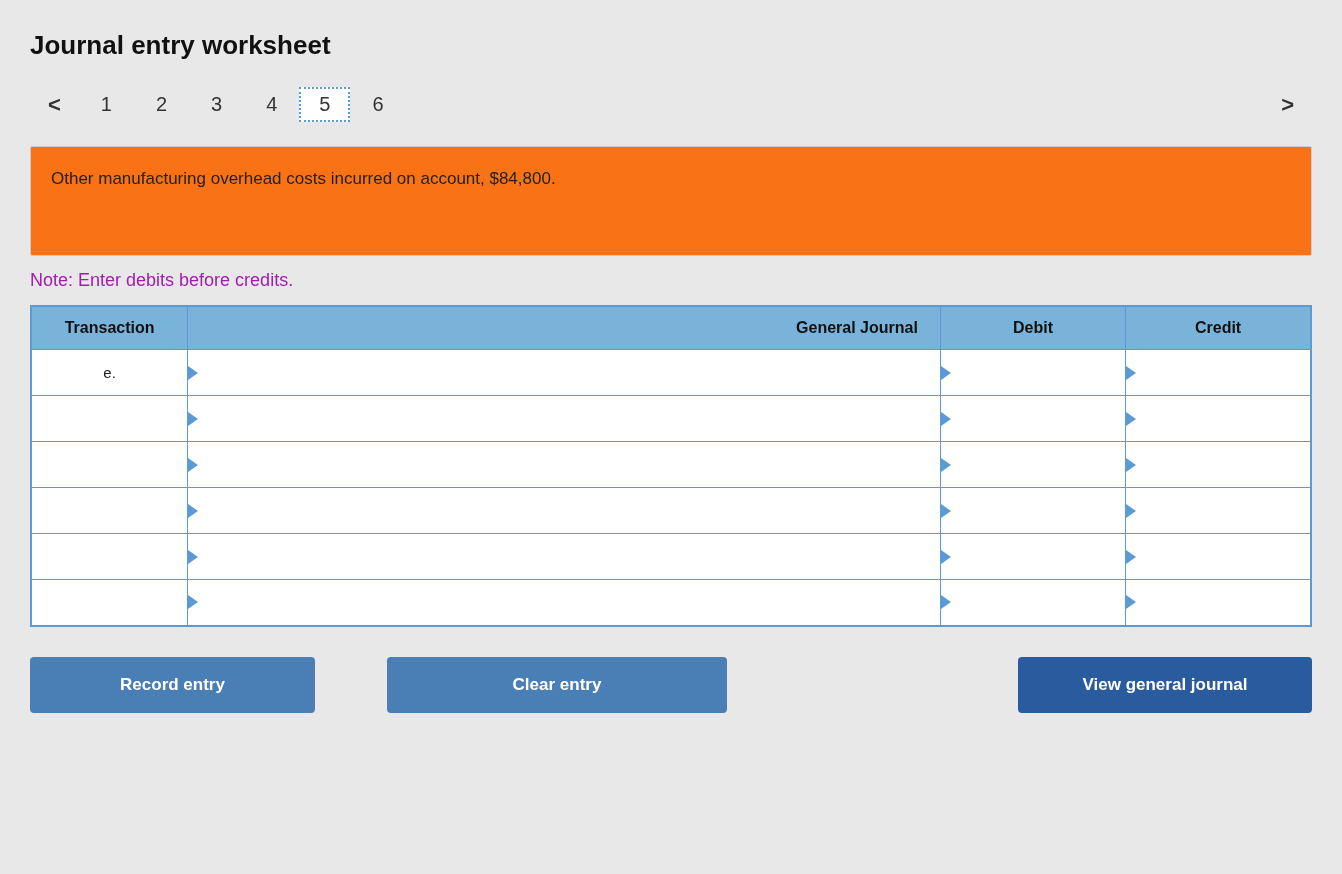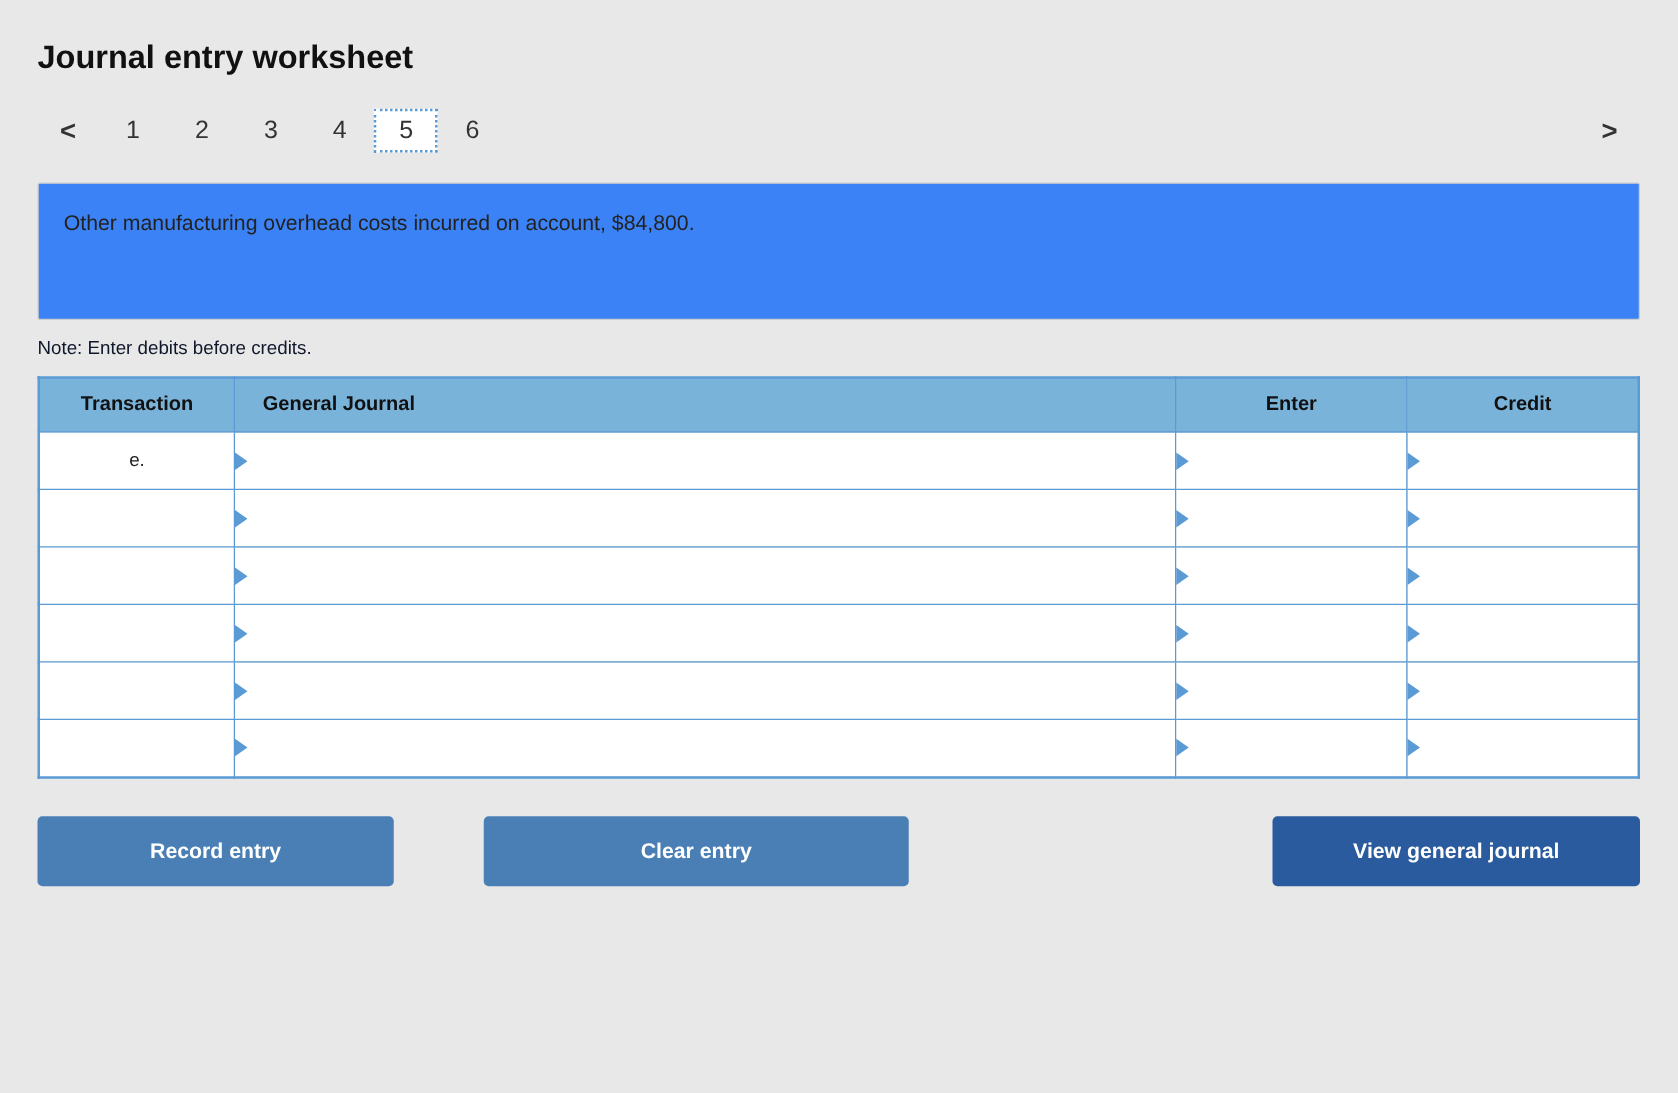--- a/index.html
+++ b/index.html
@@ -39,53 +39,53 @@
       padding: 6px 22px;
       cursor: pointer;
       user-select: none;
     }
     .nav-number.active {
       border: 2.5px dotted #5b9bd5;
       padding: 4px 18px;
       background: #fff;
     }
     .description-box {
-      background: #3b82f6;
+      background: #f97316;
       border: 1px solid #ccc;
       border-radius: 2px;
       padding: 22px 20px 40px 20px;
       margin-bottom: 14px;
       font-size: 17px;
       color: #222;
       min-height: 110px;
     }
     .note-text {
-      color: #0f172a;
-      font-size: 15px;
+      color: #a21caf;
+      font-size: 18px;
       margin-bottom: 14px;
     }
     .journal-table {
       width: 100%;
       border-collapse: collapse;
       border: 2px solid #5b9bd5;
       margin-bottom: 30px;
     }
     .journal-table thead tr {
       background: #7ab3d9;
     }
     .journal-table thead th {
       font-weight: bold;
       font-size: 16px;
       color: #111;
       padding: 12px 22px;
       border: 1.5px solid #5b9bd5;
       text-align: center;
     }
     .journal-table thead th.th-journal {
-      text-align: left;
+      text-align: right;
     }
     .journal-table tbody tr {
       background: #fff;
     }
     .journal-table tbody td {
       border: 1px solid #5b9bd5;
       height: 46px;
       padding: 0 6px;
       font-size: 15px;
       vertical-align: middle;
@@ -188,21 +188,21 @@
   <span>Other manufacturing overhead costs incurred on account, $84,800.</span>
 </div>
 
 <div class="note-text">Note: Enter debits before credits.</div>
 
 <table class="journal-table">
   <thead>
     <tr>
       <th class="th-transaction">Transaction</th>
       <th class="th-journal">General Journal</th>
-      <th>Enter</th>
+      <th>Debit</th>
       <th>Credit</th>
     </tr>
   </thead>
   <tbody id="table-body">
   <tr>
         <td class="td-transaction">e.</td>
         <td class="td-journal"><input type="text" class="input-cell" style=""></td>
         <td class="td-debit"><input type="text" class="input-cell" style=""></td>
         <td class="td-credit"><input type="text" class="input-cell" style=""></td>
       </tr>

